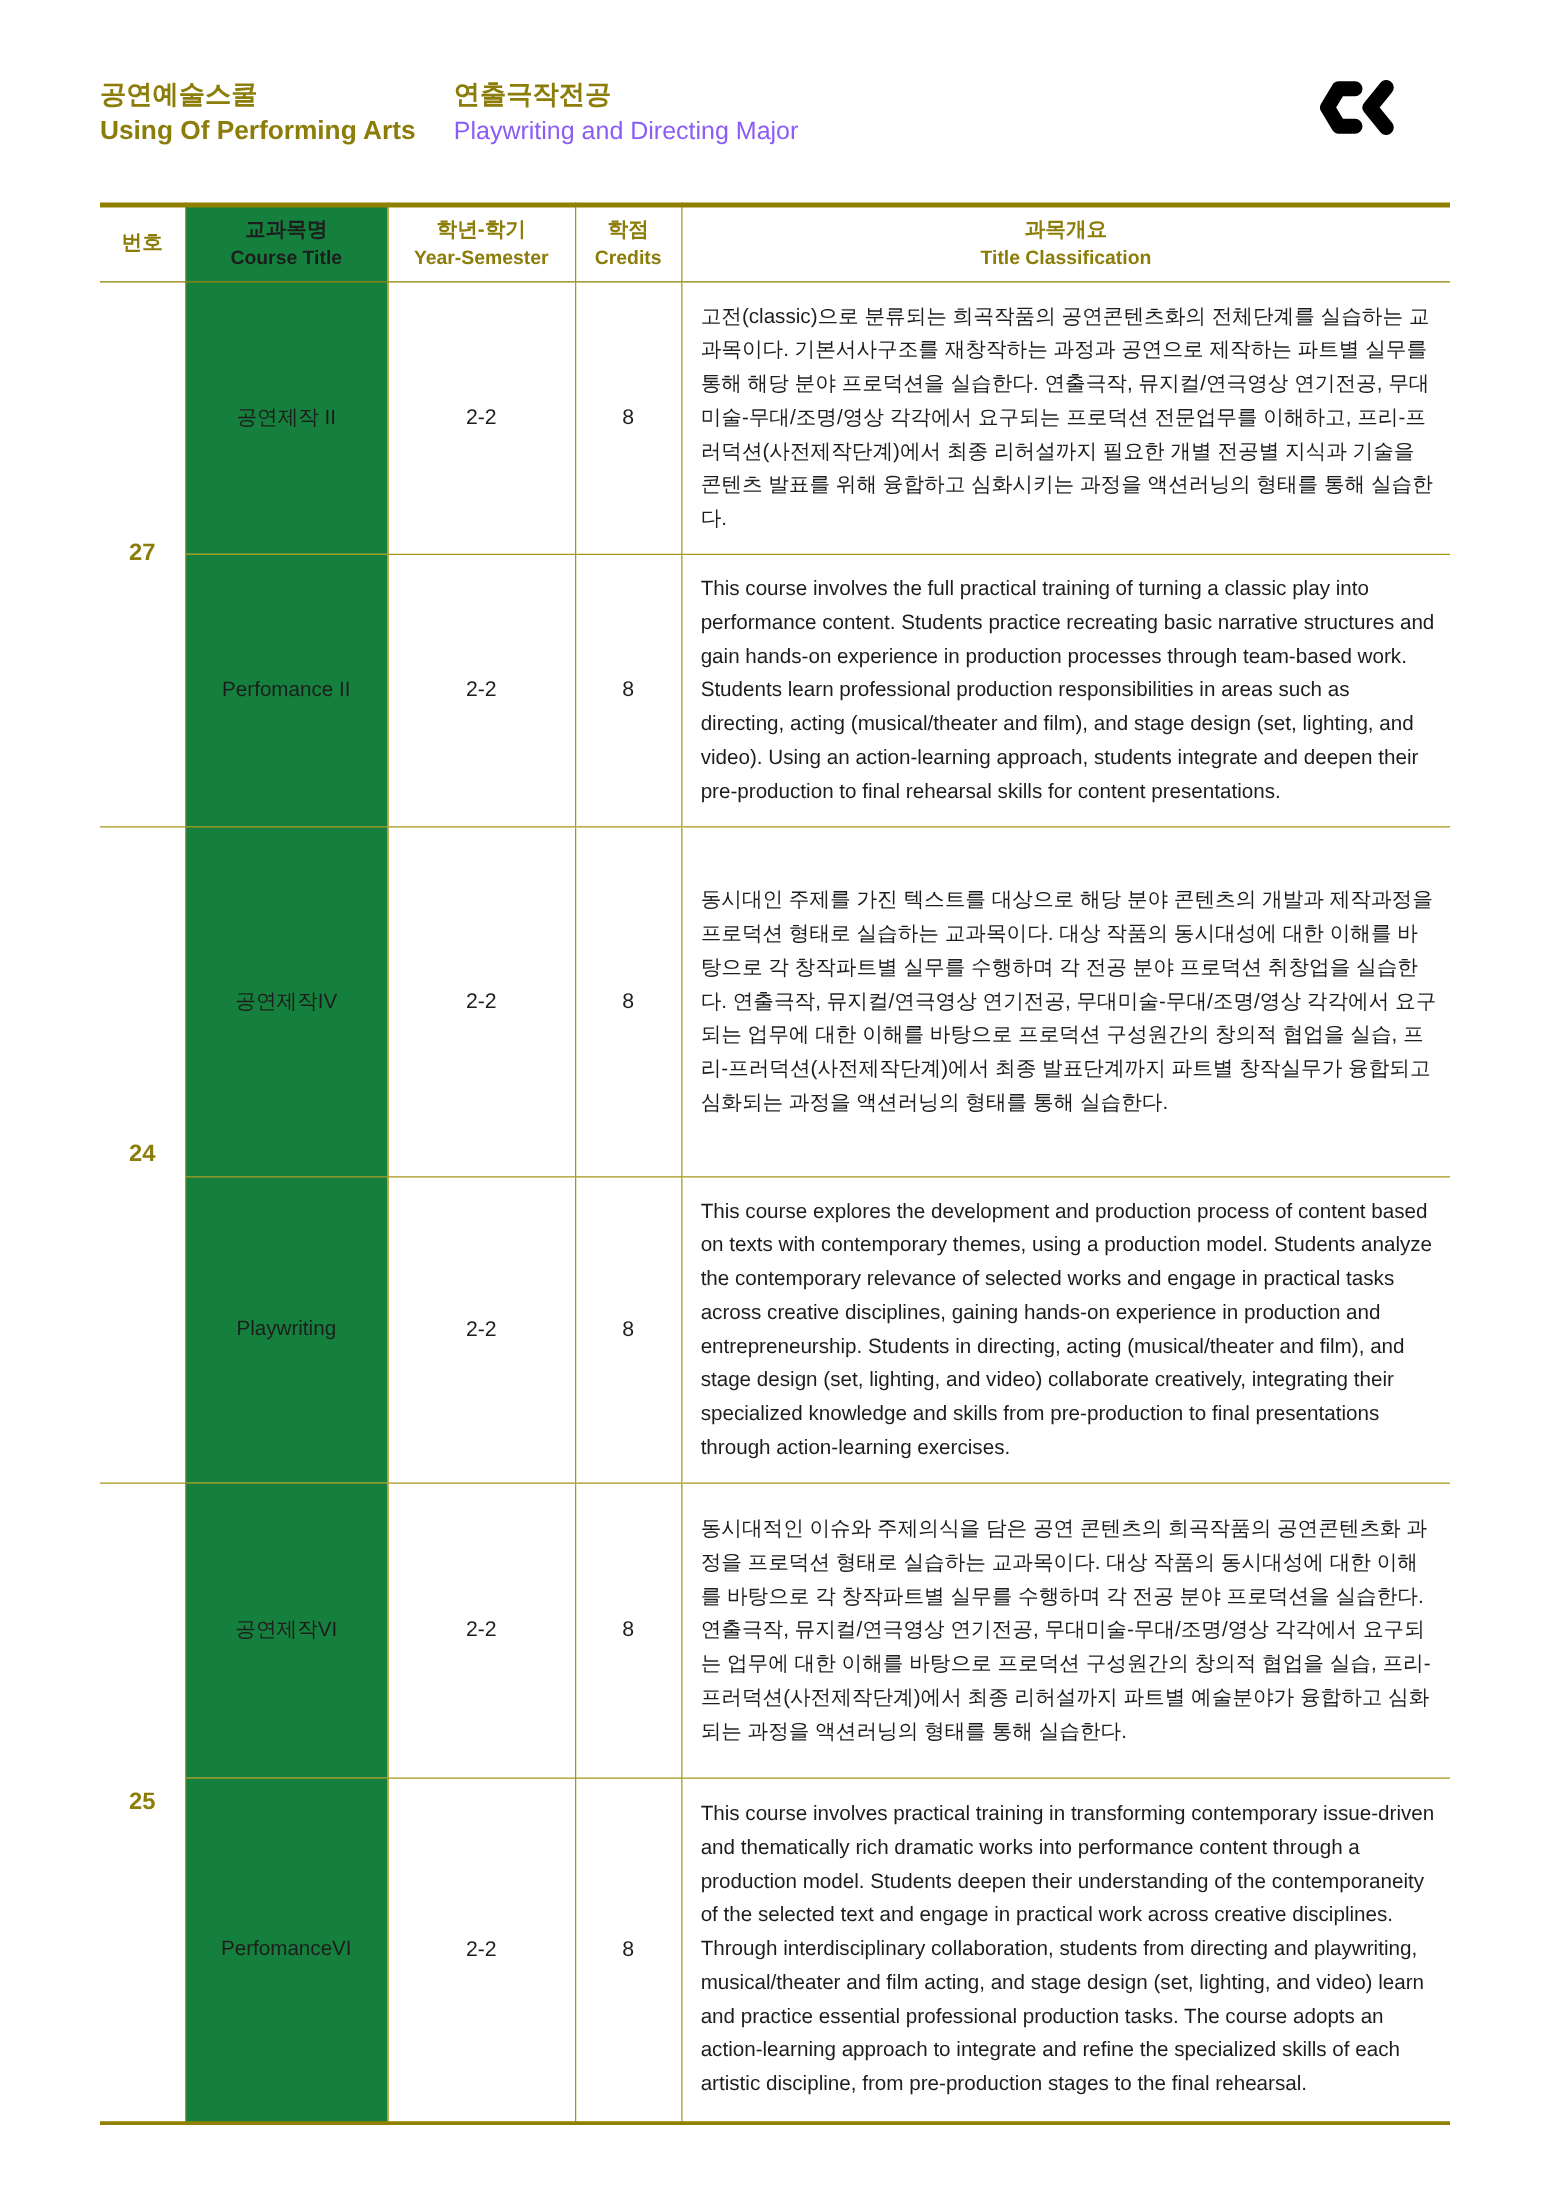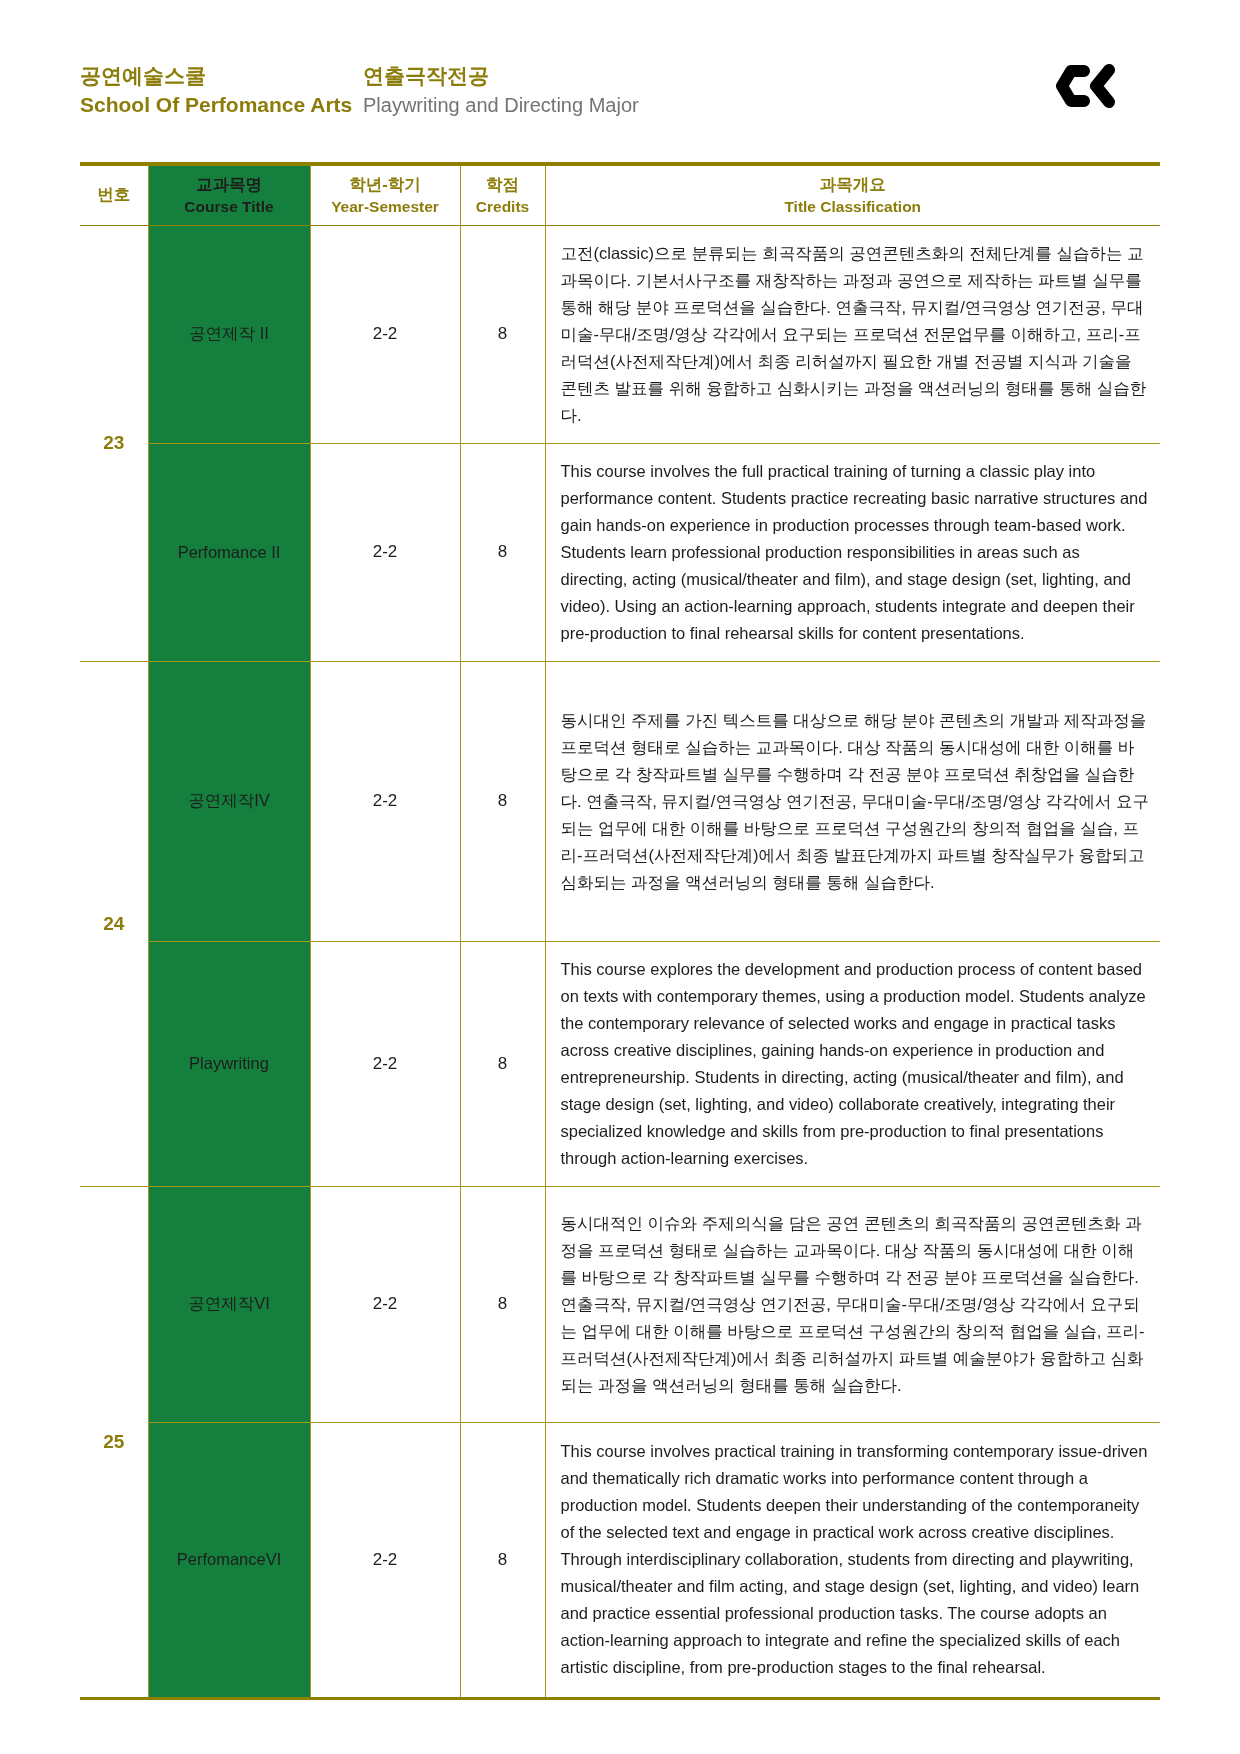--- a/index.html
+++ b/index.html
@@ -33,21 +33,21 @@
     line-height: 1.38;
   }
   .major-block { }
   .major-kr {
     color: #8c7d0a;
     font-weight: 600;
     font-size: 21px;
     line-height: 1.38;
   }
   .major-en {
-    color: #737373;
+    color: #8b5cf6;
     font-weight: normal;
     font-size: 20px;
     line-height: 1.4;
   }
   .logo {
     position: absolute;
     right: 42px;
     top: 2px;
     width: 62px;
     height: 44px;
@@ -109,21 +109,21 @@
   tr.h-25en > td { height: 276px; }
 </style>
 </head>
 <body>
 
 <div class="page">
 
   <div class="doc-header">
     <div class="school-block">
       <div class="school-kr">공연예술스쿨</div>
-      <div class="school-en">School Of Perfomance Arts</div>
+      <div class="school-en">Using Of Performing Arts</div>
     </div>
     <div class="major-block">
       <div class="major-kr">연출극작전공</div>
       <div class="major-en">Playwriting and Directing Major</div>
     </div>
     <svg class="logo" viewBox="0 0 124 88" aria-hidden="true">
       <polyline points="56,14 30,14 12,44 30,74 56,74" fill="none" stroke="#000000" stroke-width="24" stroke-linecap="round" stroke-linejoin="round"></polyline>
       <polyline points="106,12 80,44 106,76" fill="none" stroke="#000000" stroke-width="24" stroke-linecap="round" stroke-linejoin="round"></polyline>
     </svg>
   </div>
@@ -155,21 +155,21 @@
         </td>
         <td>
           <span class="h-kr">과목개요</span>
           <span class="h-en">Title Classification</span>
         </td>
       </tr>
     </thead>
     <tbody>
 
       <tr class="sub-kr h-23kr">
-        <td class="cell-num v-line" rowspan="2">23</td>
+        <td class="cell-num v-line" rowspan="2">27</td>
         <td class="cell-title v-line divide">공연제작 II</td>
         <td class="cell-sem v-line divide">2-2</td>
         <td class="cell-credit v-line divide">8</td>
         <td class="cell-desc divide">고전(classic)으로 분류되는 희곡작품의 공연콘텐츠화의 전체단계를 실습하는 교과목이다. 기본서사구조를 재창작하는 과정과 공연으로 제작하는 파트별 실무를 통해 해당 분야 프로덕션을 실습한다. 연출극작, 뮤지컬/연극영상 연기전공, 무대미술-무대/조명/영상 각각에서 요구되는 프로덕션 전문업무를 이해하고, 프리-프러덕션(사전제작단계)에서 최종 리허설까지 필요한 개별 전공별 지식과 기술을 콘텐츠 발표를 위해 융합하고 심화시키는 과정을 액션러닝의 형태를 통해 실습한다.</td>
       </tr>
       <tr class="h-23en">
         <td class="cell-title v-line">Perfomance II</td>
         <td class="cell-sem v-line">2-2</td>
         <td class="cell-credit v-line">8</td>
         <td class="cell-desc">This course involves the full practical training of turning a classic play into performance content. Students practice recreating basic narrative structures and gain hands-on experience in production processes through team-based work. Students learn professional production responsibilities in areas such as directing, acting (musical/theater and film), and stage design (set, lighting, and video). Using an action-learning approach, students integrate and deepen their pre-production to final rehearsal skills for content presentations.</td>

